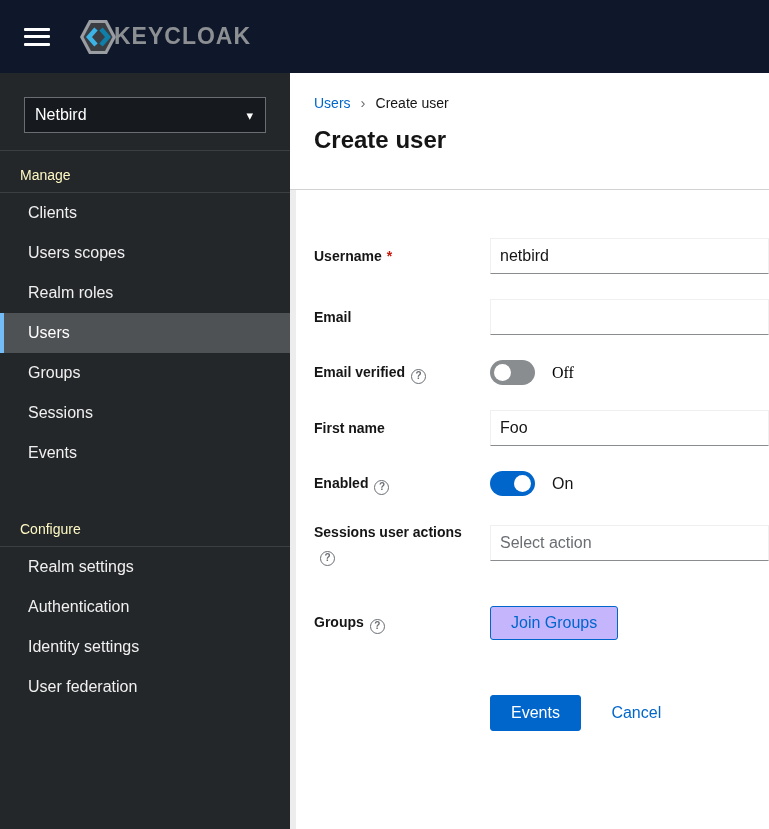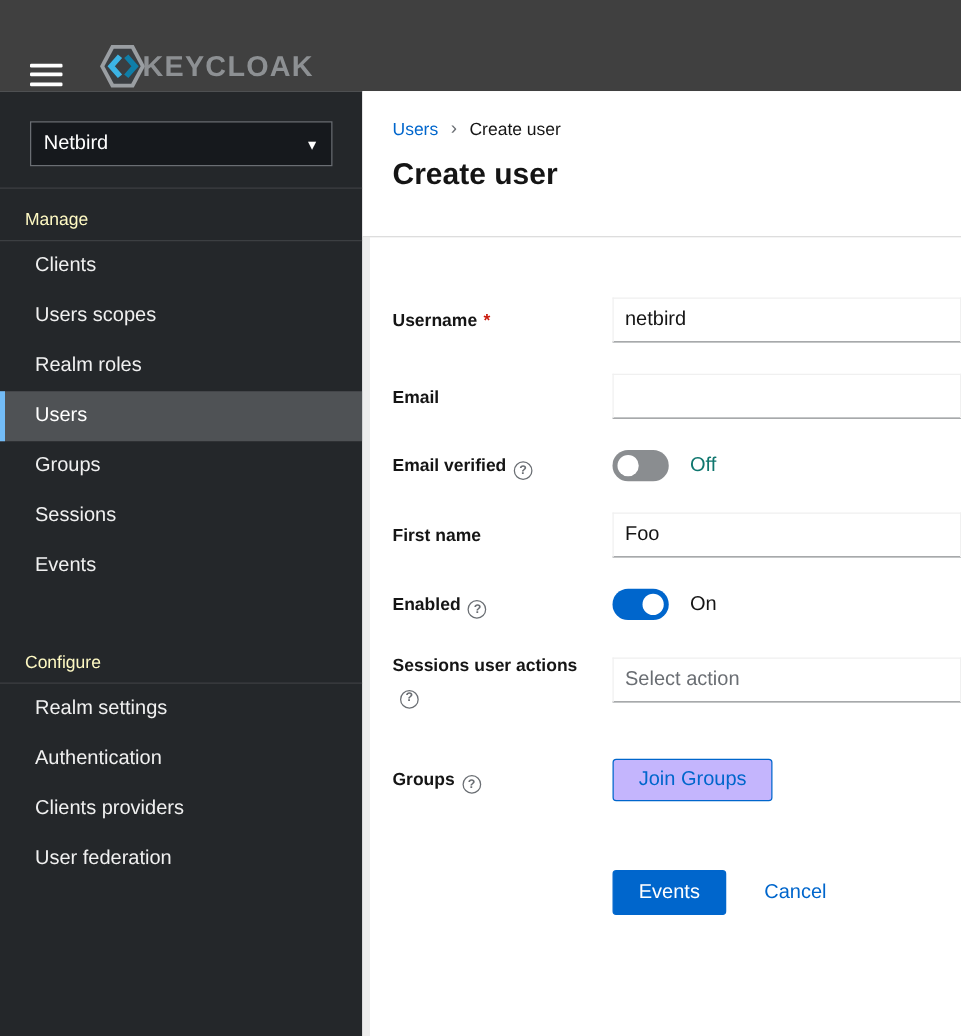--- a/index.html
+++ b/index.html
@@ -1,20 +1,20 @@
 <!DOCTYPE html>
 <html><head>
 <meta charset="utf-8">
 <style>
   * { margin: 0; padding: 0; box-sizing: border-box; }
   html, body { width: 769px; height: 829px; overflow: hidden; }
   body { font-family: "Liberation Sans", sans-serif; background: #fff; display: flex; flex-direction: column; }
 
   
-  .masthead { height: 73px; background: #404040; display: flex; align-items: flex-end; flex: 0 0 auto; }
+  .masthead { height: 73px; background: #0f172a; display: flex; align-items: center; flex: 0 0 auto; }
   .hamburger { width: 26px; margin-left: 24px; cursor: pointer; }
   .hamburger span { display: block; height: 3px; background: #fff; border-radius: 1px; margin: 4.5px 0; }
   .brand { display: flex; align-items: center; margin-left: 28px; }
   .brand svg { display: block; }
   .brand-text { color: #8d9093; font-weight: bold; font-size: 23px; letter-spacing: 1px; margin-left: -4px; }
 
   
   .main-row { flex: 1; display: flex; min-height: 0; }
 
   
@@ -58,21 +58,21 @@
   .text-input::placeholder { color: #6a6e73; opacity: 1; }
 
   .switch-wrap { display: flex; align-items: center; }
   .switch { width: 45px; height: 25px; border-radius: 13px; position: relative; cursor: pointer; }
   .switch.off { background: #8a8d90; }
   .switch.on  { background: #0066cc; }
   .switch .knob { width: 17px; height: 17px; background: #fff; border-radius: 50%; position: absolute; top: 4px; }
   .switch.off .knob { left: 4px; }
   .switch.on  .knob { right: 4px; }
   .switch-state { font-size: 16px; margin-left: 17px; }
-  .switch-state.off { color: #0f766e; }
+  .switch-state.off { color: #000000; font-family: Liberation Serif, serif; }
   .switch-state.on { color: #151515; }
 
   .btn { font-family: "Liberation Sans", sans-serif; font-size: 16px; border-radius: 3px; cursor: pointer; }
   .btn-secondary { background: #c4b5fd; color: #0066cc; border: 1px solid #0066cc; padding: 7px 20px; }
   .btn-primary { background: #0066cc; color: #fff; border: 1px solid #0066cc; padding: 8px 20px; }
   .btn-link { background: none; border: none; color: #0066cc; padding: 8px 0; margin-left: 26px; }
 </style>
 </head>
 <body>
 
@@ -112,21 +112,21 @@
       <div class="nav-item">Groups</div>
       <div class="nav-item">Sessions</div>
       <div class="nav-item">Events</div>
     </div>
 
     <div class="nav-group second">
       <div class="nav-group-title">Configure</div>
       <hr class="nav-divider">
       <div class="nav-item">Realm settings</div>
       <div class="nav-item">Authentication</div>
-      <div class="nav-item">Clients providers</div>
+      <div class="nav-item">Identity settings</div>
       <div class="nav-item">User federation</div>
     </div>
   </nav>
 
   <main class="content">
     <div class="content-header">
       <div class="breadcrumb">
         <a>Users</a>
         <span class="crumb-sep">›</span>
         <span class="crumb-current">Create user</span>

